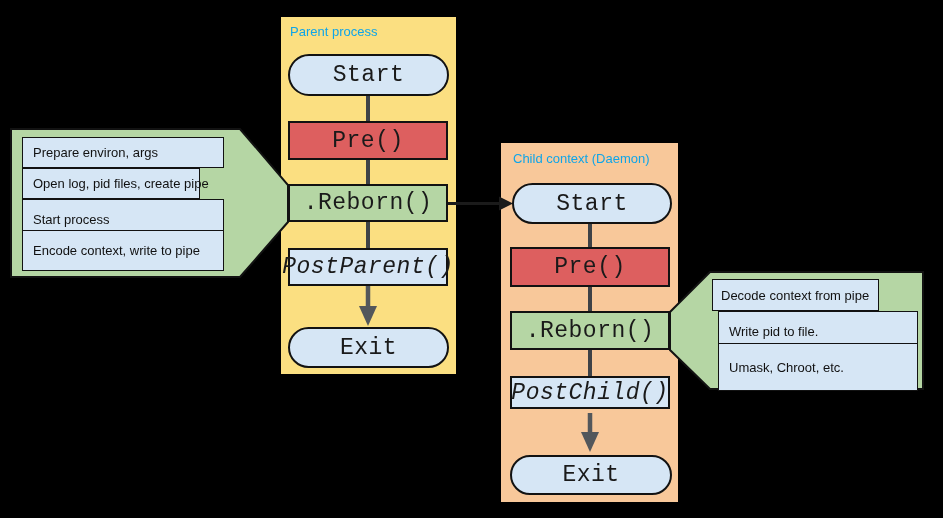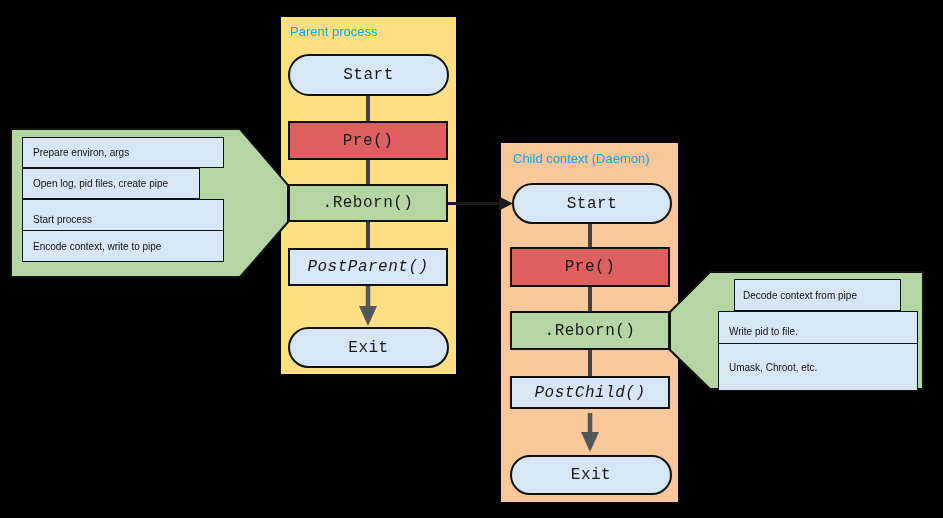--- a/index.html
+++ b/index.html
@@ -10,39 +10,39 @@
   .container{position:absolute;}
   .container.parent{background:var(--yellow,#fbdf81);}
   .container.child{background:var(--orange,#f8c89a);}
   .proc-title{
     position:absolute;font-size:13px;color:#0ea5e9;white-space:nowrap;
     font-family:"Liberation Sans",sans-serif;
   }
   .node{
     position:absolute;display:flex;align-items:center;justify-content:center;
     font-family:"Liberation Mono","DejaVu Sans Mono",monospace;
-    font-size:16px;letter-spacing:0.5px;color:#1a1a1a;
+    font-size:23px;letter-spacing:0.5px;color:#1a1a1a;
     border:2px solid #121212;box-sizing:border-box;white-space:nowrap;
     z-index:3;
   }
   .node.terminator{border-radius:21px;background:var(--blue,#d6e6f5);border-width:2.5px;}
   .node.red{background:var(--red,#dd5f5f);}
   .node.green{background:var(--green,#b5d6a4);}
   .node.blue{background:var(--blue,#d6e6f5);font-style:italic;}
   .svg-layer{position:absolute;left:0;top:0;z-index:2;}
   .callout-shape{fill:var(--green,#b5d6a4);stroke:#121212;stroke-width:2;}
   .seg{stroke:#3e4247;stroke-width:4;fill:none;}
   .arrow-shaft{stroke:#53575b;stroke-width:4.5;fill:none;}
   .arrow-head{fill:#53575b;stroke:none;}
   .fork-shaft{stroke:#1b1b1b;stroke-width:3;fill:none;}
   .fork-head{fill:#1b1b1b;stroke:none;}
   .callout-row{
     position:absolute;background:var(--blue,#d6e6f5);border:1.5px solid #121212;
     box-sizing:border-box;display:flex;align-items:center;padding-left:10px;
-    font-size:10px;color:#111;white-space:nowrap;z-index:3;
+    font-size:13px;color:#111;white-space:nowrap;z-index:3;
     font-family:"Liberation Sans",sans-serif;
   }
 </style>
 </head>
 <body>
 
 <div class="canvas">
 
   <div class="container parent" style="left:281px;top:17px;width:175px;height:357px;"></div>
   <div class="container child" style="left:501px;top:143px;width:177px;height:359px;"></div>
@@ -79,19 +79,19 @@
   <div class="proc-title" style="left:513px;top:151px;">Child context (Daemon)</div>
   <div class="node terminator" style="left:512px;top:183px;width:160px;height:41px;">Start</div>
   <div class="node red" style="left:510px;top:247px;width:160px;height:40px;">Pre()</div>
   <div class="node green" style="left:510px;top:311px;width:160px;height:39px;">.Reborn()</div>
   <div class="node blue" style="left:510px;top:376px;width:160px;height:33px;">PostChild()</div>
   <div class="node terminator" style="left:510px;top:455px;width:162px;height:40px;">Exit</div>
 
   <div class="callout-row" style="left:22px;top:137px;width:202px;height:31px;">Prepare environ, args</div>
   <div class="callout-row" style="left:22px;top:168px;width:178px;height:31px;">Open log, pid files, create pipe</div>
   <div class="callout-row" style="left:22px;top:199px;width:202px;height:40px;">Start process</div>
-  <div class="callout-row" style="left:22px;top:230px;width:202px;height:32px;">Encode context, write to pipe</div>
+  <div class="callout-row" style="left:22px;top:230px;width:202px;height:41px;">Encode context, write to pipe</div>
 
-  <div class="callout-row" style="left:734px;top:279px;width:167px;height:32px;padding-left:8px;">Decode context from pipe</div>
+  <div class="callout-row" style="left:712px;top:279px;width:167px;height:32px;padding-left:8px;">Decode context from pipe</div>
   <div class="callout-row" style="left:718px;top:311px;width:200px;height:40px;">Write pid to file.</div>
   <div class="callout-row" style="left:718px;top:343px;width:200px;height:48px;">Umask, Chroot, etc.</div>
 
 </div>
 
 </body></html>

